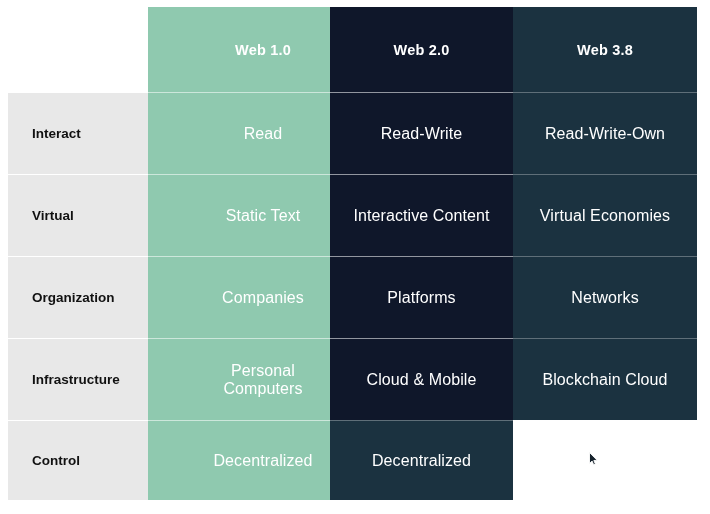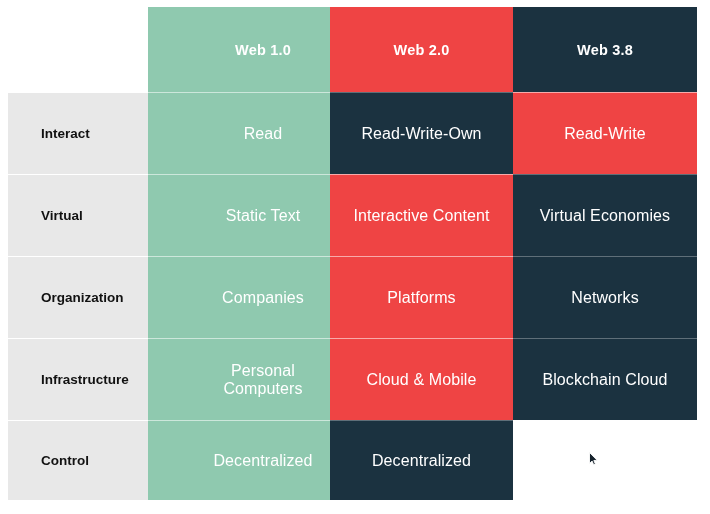--- a/index.html
+++ b/index.html
@@ -47,36 +47,36 @@
   }
 
   
   .rowlabel {
     background: #e8e8e8;
     color: #111111;
     font-weight: bold;
     font-size: 13.5px;
     justify-content: flex-start;
     text-align: left;
-    padding-left: 33px;
+    padding-left: 24px;
     border-top: 1px solid #ffffff;
   }
   .rowlabel:first-of-type { border-top: none; }
 
   
   .val {
     color: #ffffff;
     font-size: 16px;
     font-weight: 500;
     letter-spacing: 0.1px;
   }
 
   
   .c1 { background: #8fc9af; padding-left: 48px; }
-  .c2 { background: #ef4444; }
+  .c2 { background: #0f172a; }
   .c3 { background: #1b3240; }
 
   
   .c1.val, .c2.val { border-top: 1px solid rgba(255,255,255,0.55); }
   .c3.val { border-top: 1px solid rgba(255,255,255,0.30); }
 
   
   #cursor-artifact {
     position: absolute;
     left: 589px;
@@ -91,22 +91,22 @@
 
 <div id="comparison-table">
 
   <div class="cell corner"></div>
   <div class="cell hdr c1">Web 1.0</div>
   <div class="cell hdr c2">Web 2.0</div>
   <div class="cell hdr c3">Web 3.8</div>
 
   <div class="cell rowlabel">Interact</div>
   <div class="cell val c1">Read</div>
+  <div class="cell val c2">Read-Write</div>
   <div class="cell val c3">Read-Write-Own</div>
-  <div class="cell val c2">Read-Write</div>
 
   <div class="cell rowlabel">Virtual</div>
   <div class="cell val c1">Static Text</div>
   <div class="cell val c2">Interactive Content</div>
   <div class="cell val c3">Virtual Economies</div>
 
   <div class="cell rowlabel">Organization</div>
   <div class="cell val c1">Companies</div>
   <div class="cell val c2">Platforms</div>
   <div class="cell val c3">Networks</div>

